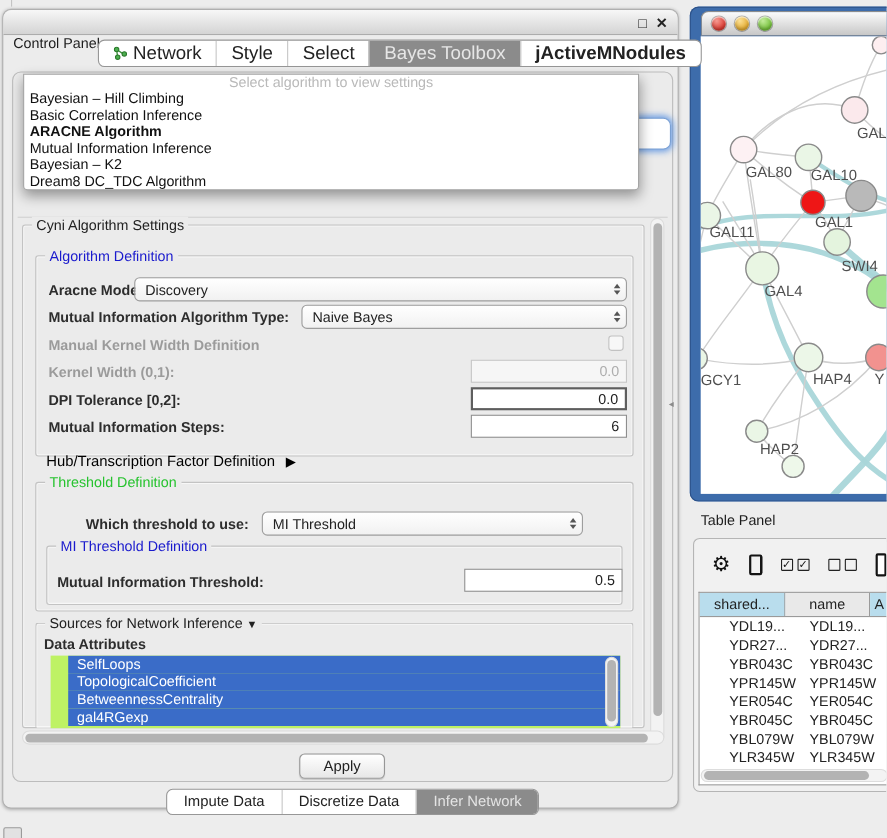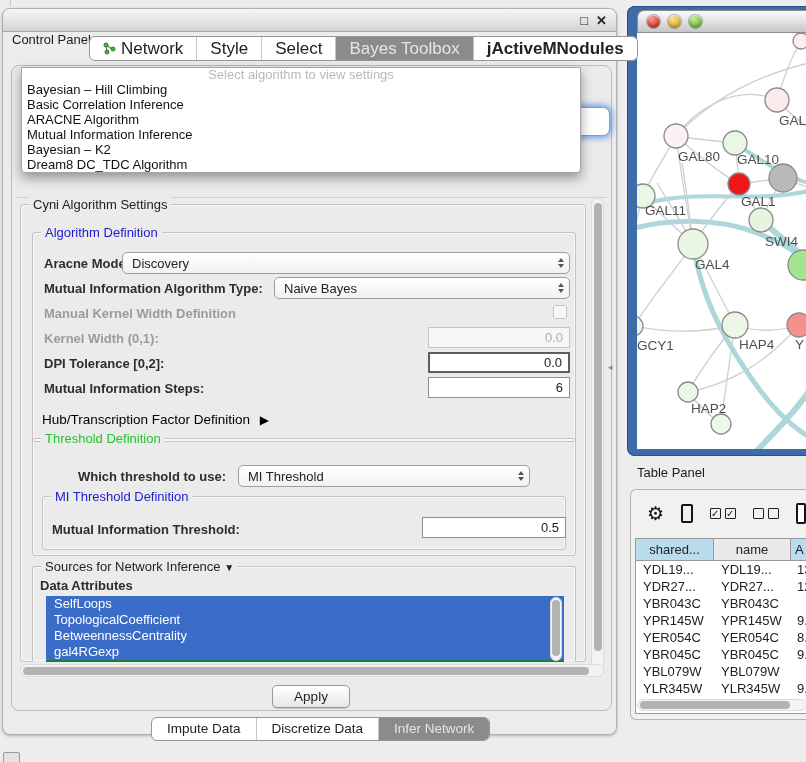--- a/index.html
+++ b/index.html
@@ -33,21 +33,21 @@
                  padding-left:12px; z-index:4; }
   .focus-frag { position:absolute; left:552px; top:41px; width:46px; height:29px; border:1px solid #7aa0d4;
                 border-radius:7px; background:#fff; box-shadow:0 0 6px 2px rgba(86,143,226,.85); z-index:3; }
 
   
   .popup { position:absolute; left:18px; top:58px; width:560px; height:106px; background:#fff;
            border:1px solid #a5a5a5; border-radius:0 0 4px 4px; box-shadow:0 5px 12px rgba(0,0,0,.38);
            z-index:50; font-size:13px; }
   .popup .hint { text-align:center; color:#b9b9b9; line-height:14px; height:14px; }
   .popup .item { line-height:15px; height:15px; padding-left:5px; color:#111; white-space:nowrap; }
-  .popup .item.sel-bold { font-weight:normal; }
+  .popup .item.sel-bold { font-weight:bold; }
 
   
   .gbox { position:absolute; border:1px solid #c3c3c3; border-radius:3px; box-shadow:inset 0 0 0 1px rgba(255,255,255,.6); }
   .gtitle { position:absolute; top:-8px; left:8px; background:#ebebeb; padding:0 4px; font-size:13px; white-space:nowrap; }
   .gtitle.blue { color:#1a1acd; }
   .gtitle.green { color:#27c32f; }
 
   .lbl { position:absolute; font-size:13px; font-weight:bold; color:#2d2d2d; white-space:nowrap; }
   .lbl.dis { color:#9b9b9b; }
   .plain { font-weight:normal; color:#000000; font-size:13.5px; }
@@ -60,21 +60,21 @@
   .stepper .dn { border-top:4px solid #555; }
 
   .fld { position:absolute; height:21px; background:#fff; border:1px solid #8e8e8e; font-size:13px;
          text-align:right; padding:0 6px; line-height:19px; }
   .fld.dis { background:#f6f6f6; color:#aeaeae; border-color:#c6c6c6; }
   .fld.focus { border:2px solid #5e5e5e; line-height:17px; }
 
   .chk { position:absolute; width:14px; height:14px; border:1px solid #c2c2c2; border-radius:3px; background:#f7f7f7; }
 
   
-  .attr-list { position:absolute; background:#15803d; overflow:hidden; }
+  .attr-list { position:absolute; background:#bef264; overflow:hidden;padding-left:16px; }
   .attr-item { height:16px; line-height:16px; font-size:13px; padding-left:8px; color:#fff; background:#3a6cc8; white-space:nowrap; }
 
   
   .sb-track { position:absolute; background:#f3f3f3; border:1px solid #dcdcdc; border-radius:7px; }
   .sb-thumb { position:absolute; background:#b3b3b3; border-radius:6px; }
 
   .apply-btn { position:absolute; left:260px; top:619px; width:78px; height:23px; border:1px solid #979797;
                border-radius:5px; background:linear-gradient(#fff,#e7e7e7); font-size:13.5px; text-align:center;
                line-height:21px; box-shadow:0 1px 1px rgba(0,0,0,.15); }
 
@@ -111,21 +111,21 @@
   .cb-pair { display:flex; gap:4px; }
   .cb { width:11px; height:11px; border:1.5px solid #222; border-radius:1px; font-size:10px; line-height:9px; text-align:center; color:#111; }
   .doc-icon { width:18px; height:21px; border:2px solid #141414; border-radius:2px; background:#fff; }
   .tp-table { position:absolute; left:4px; top:48px; width:172px; height:176px; background:#fff;
               border:1px solid #9a9a9a; border-right:none; overflow:hidden; }
   .thead { display:flex; height:22px; border-bottom:1px solid #9a9a9a; font-size:13px; }
   .th { line-height:21px; text-align:center; border-right:1px solid #9a9a9a; overflow:hidden; white-space:nowrap; }
   .th.c1 { width:78px; background:#b9dded; }
   .th.c2 { width:77px; background:#e9e9e9; }
   .th.c3 { flex:1; background:#b9dded; border-right:none; padding-left:4px; text-align:left; }
-  .trow { display:flex; height:17px; line-height:17px; font-size:13px; white-space:nowrap; }
+  .trow { display:flex; height:17px; line-height:17px; font-size:13px; white-space:nowrap;padding-left:20px; }
   .td1 { width:78px; padding-left:7px; overflow:hidden; }
   .td2 { width:77px; padding-left:7px; overflow:hidden; }
   .td3 { flex:1; padding-left:6px; overflow:hidden; }
   .tp-hscroll { position:absolute; left:1px; right:0; bottom:2px; height:12px; background:#f3f3f3; border:1px solid #ddd; border-radius:6px; }
   .tp-hscroll .sb-thumb { left:2px; top:1px; height:8px; width:150px; }
 
   .splitter-arrow { position:absolute; left:608px; top:362px; font-size:9px; color:#8a8a8a; }
   .mini-chip { position:absolute; left:3px; top:752px; width:17px; height:12px; background:#e2e2e2; border:1px solid #9a9a9a; border-radius:2px; }
   .top-tick { position:absolute; left:10px; top:0; width:1px; height:6px; background:#c4c4c4; }
 </style>
@@ -169,21 +169,21 @@
   </div>
 
   <div class="card">
     <div class="focus-frag"></div>
     <div style="position:absolute;left:4px;right:4px;top:131px;height:1px;background:#d2d2d2;"></div>
 
     <div class="gbox" style="left:8px;top:138px;width:566px;height:458px;">
       <span class="gtitle">Cyni Algorithm Settings</span>
     </div>
 
-    <div class="gbox" style="left:20px;top:166px;width:544px;height:210px;">
+    <div class="gbox" style="left:20px;top:166px;width:544px;height:183px;">
       <span class="gtitle blue">Algorithm Definition</span>
     </div>
     <span class="lbl" style="left:32px;top:190px;">Aracne Mode:</span>
     <div class="combo" style="left:110px;top:186px;width:448px;">
       <span>Discovery</span>
       <span class="stepper">
           <i class="up"></i>
           <i class="dn"></i>
         </span>
     </div>

